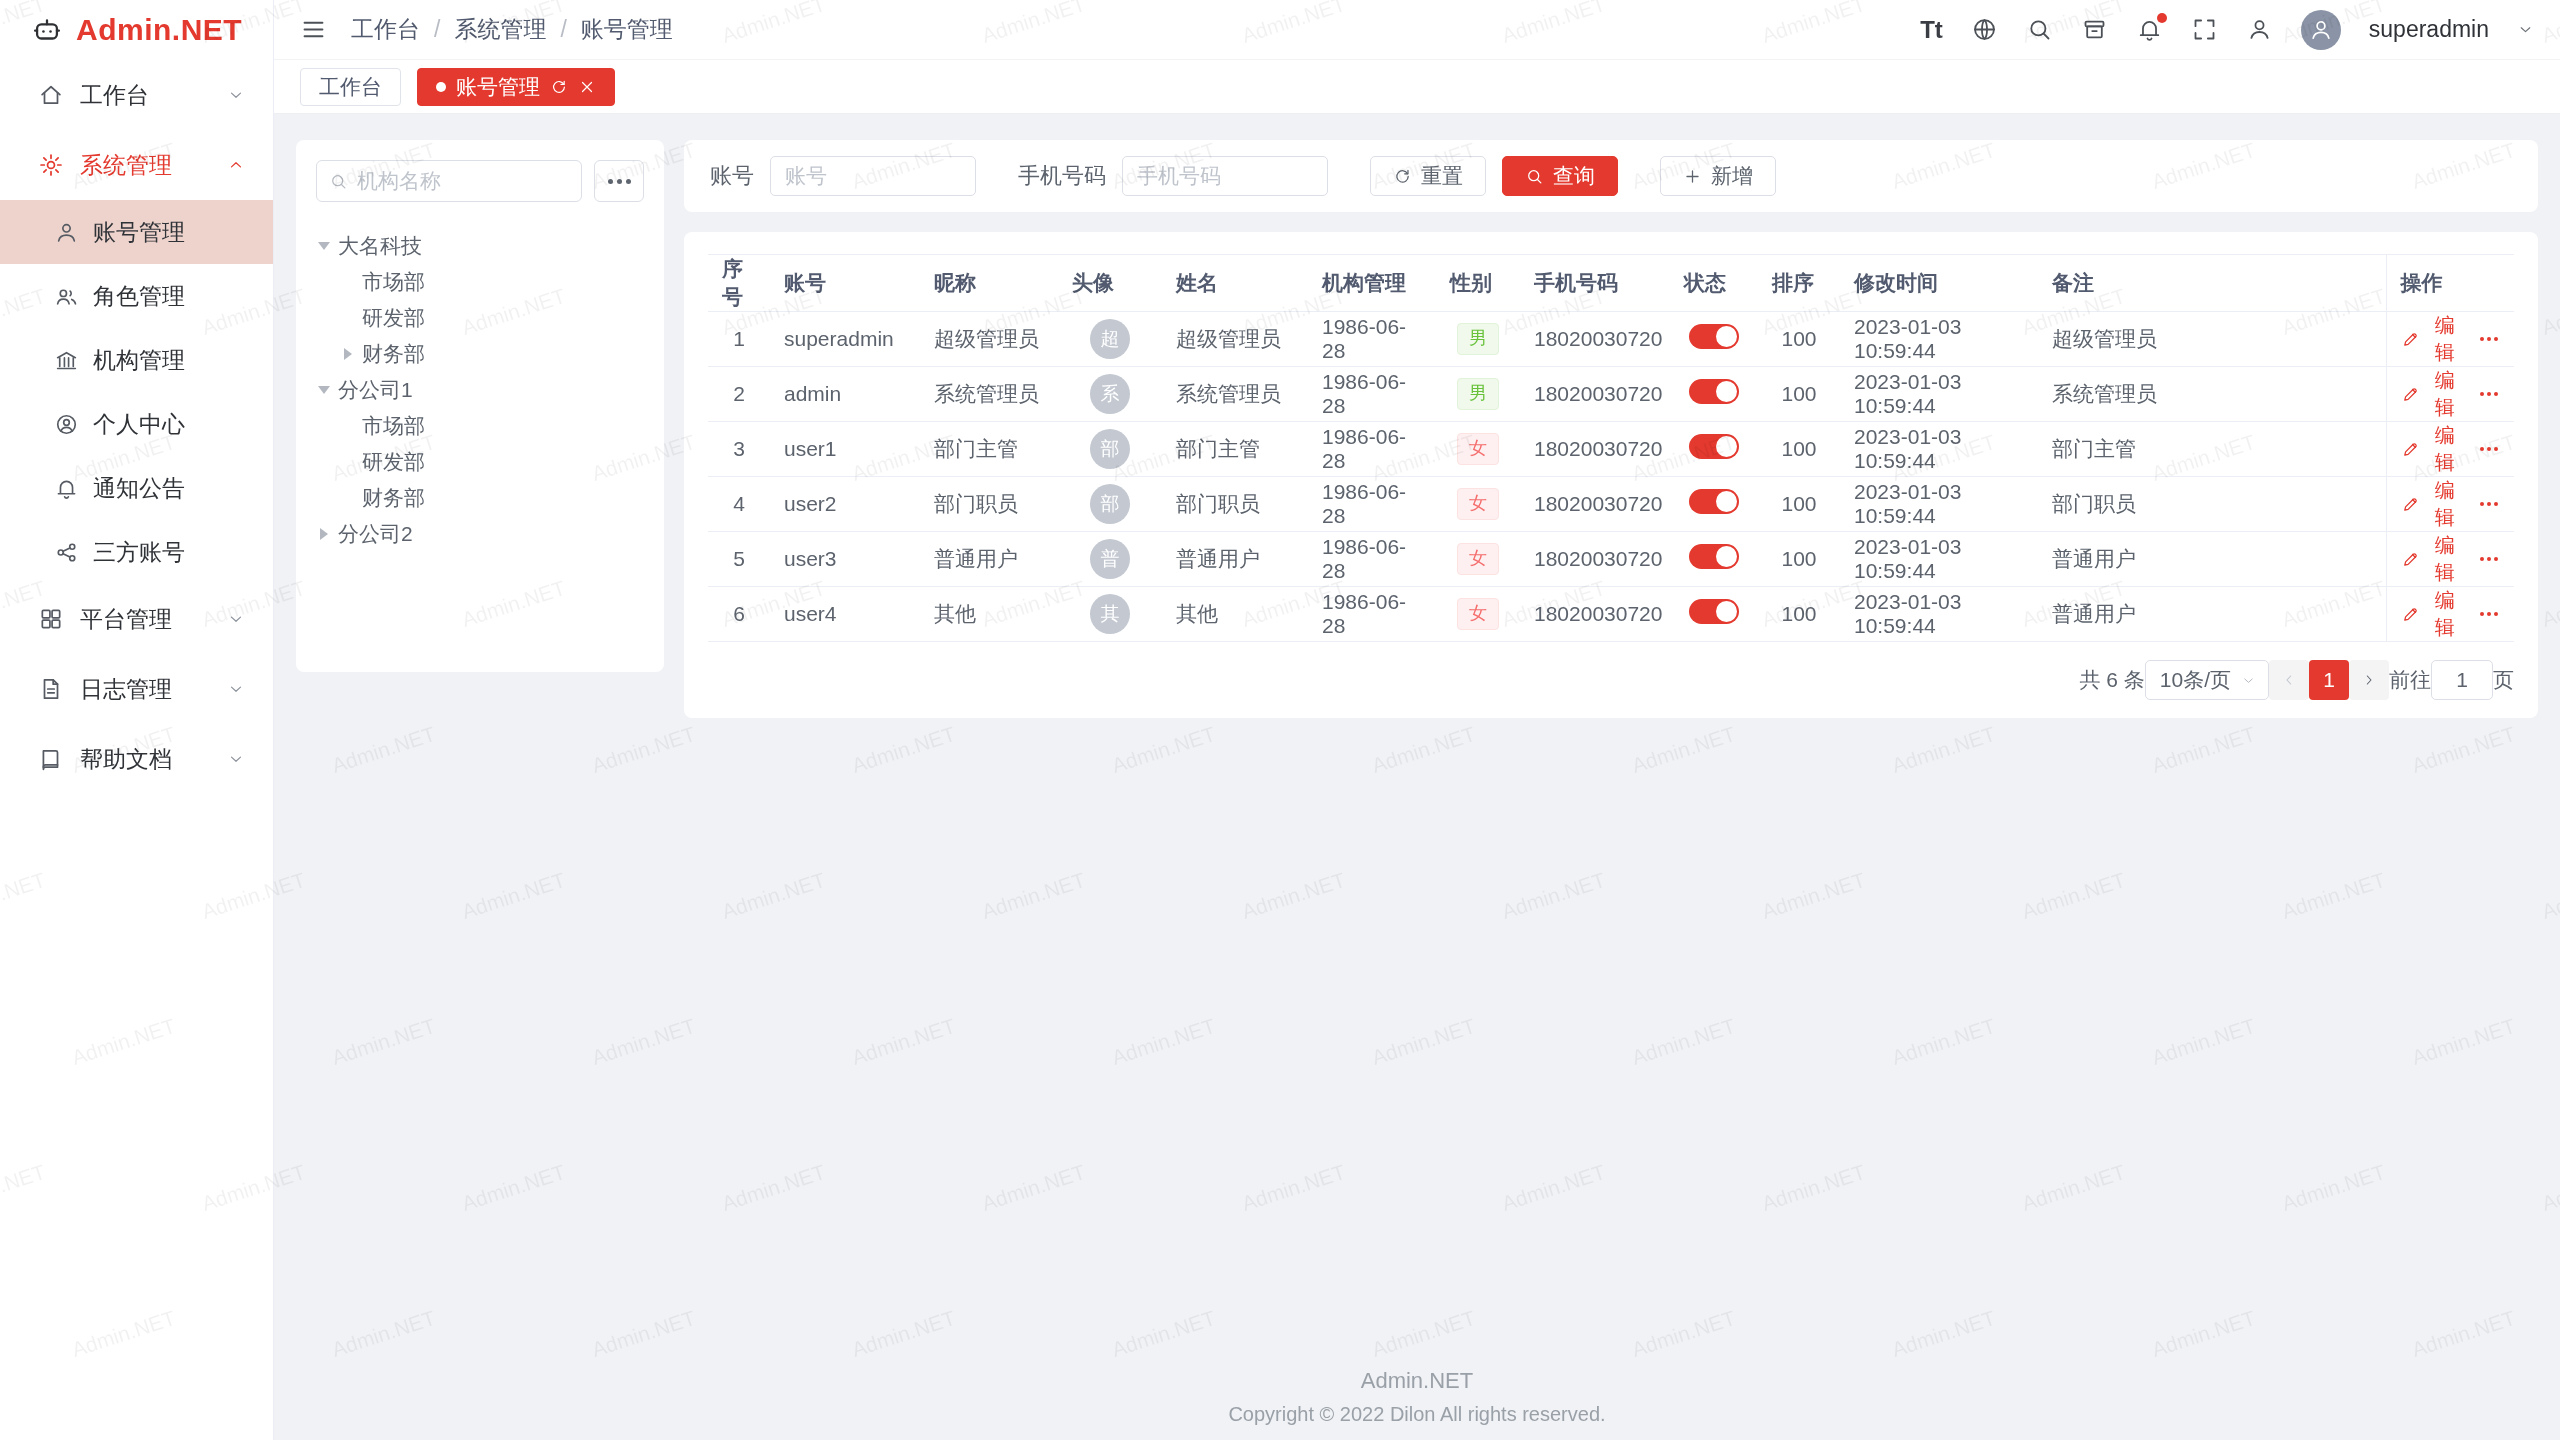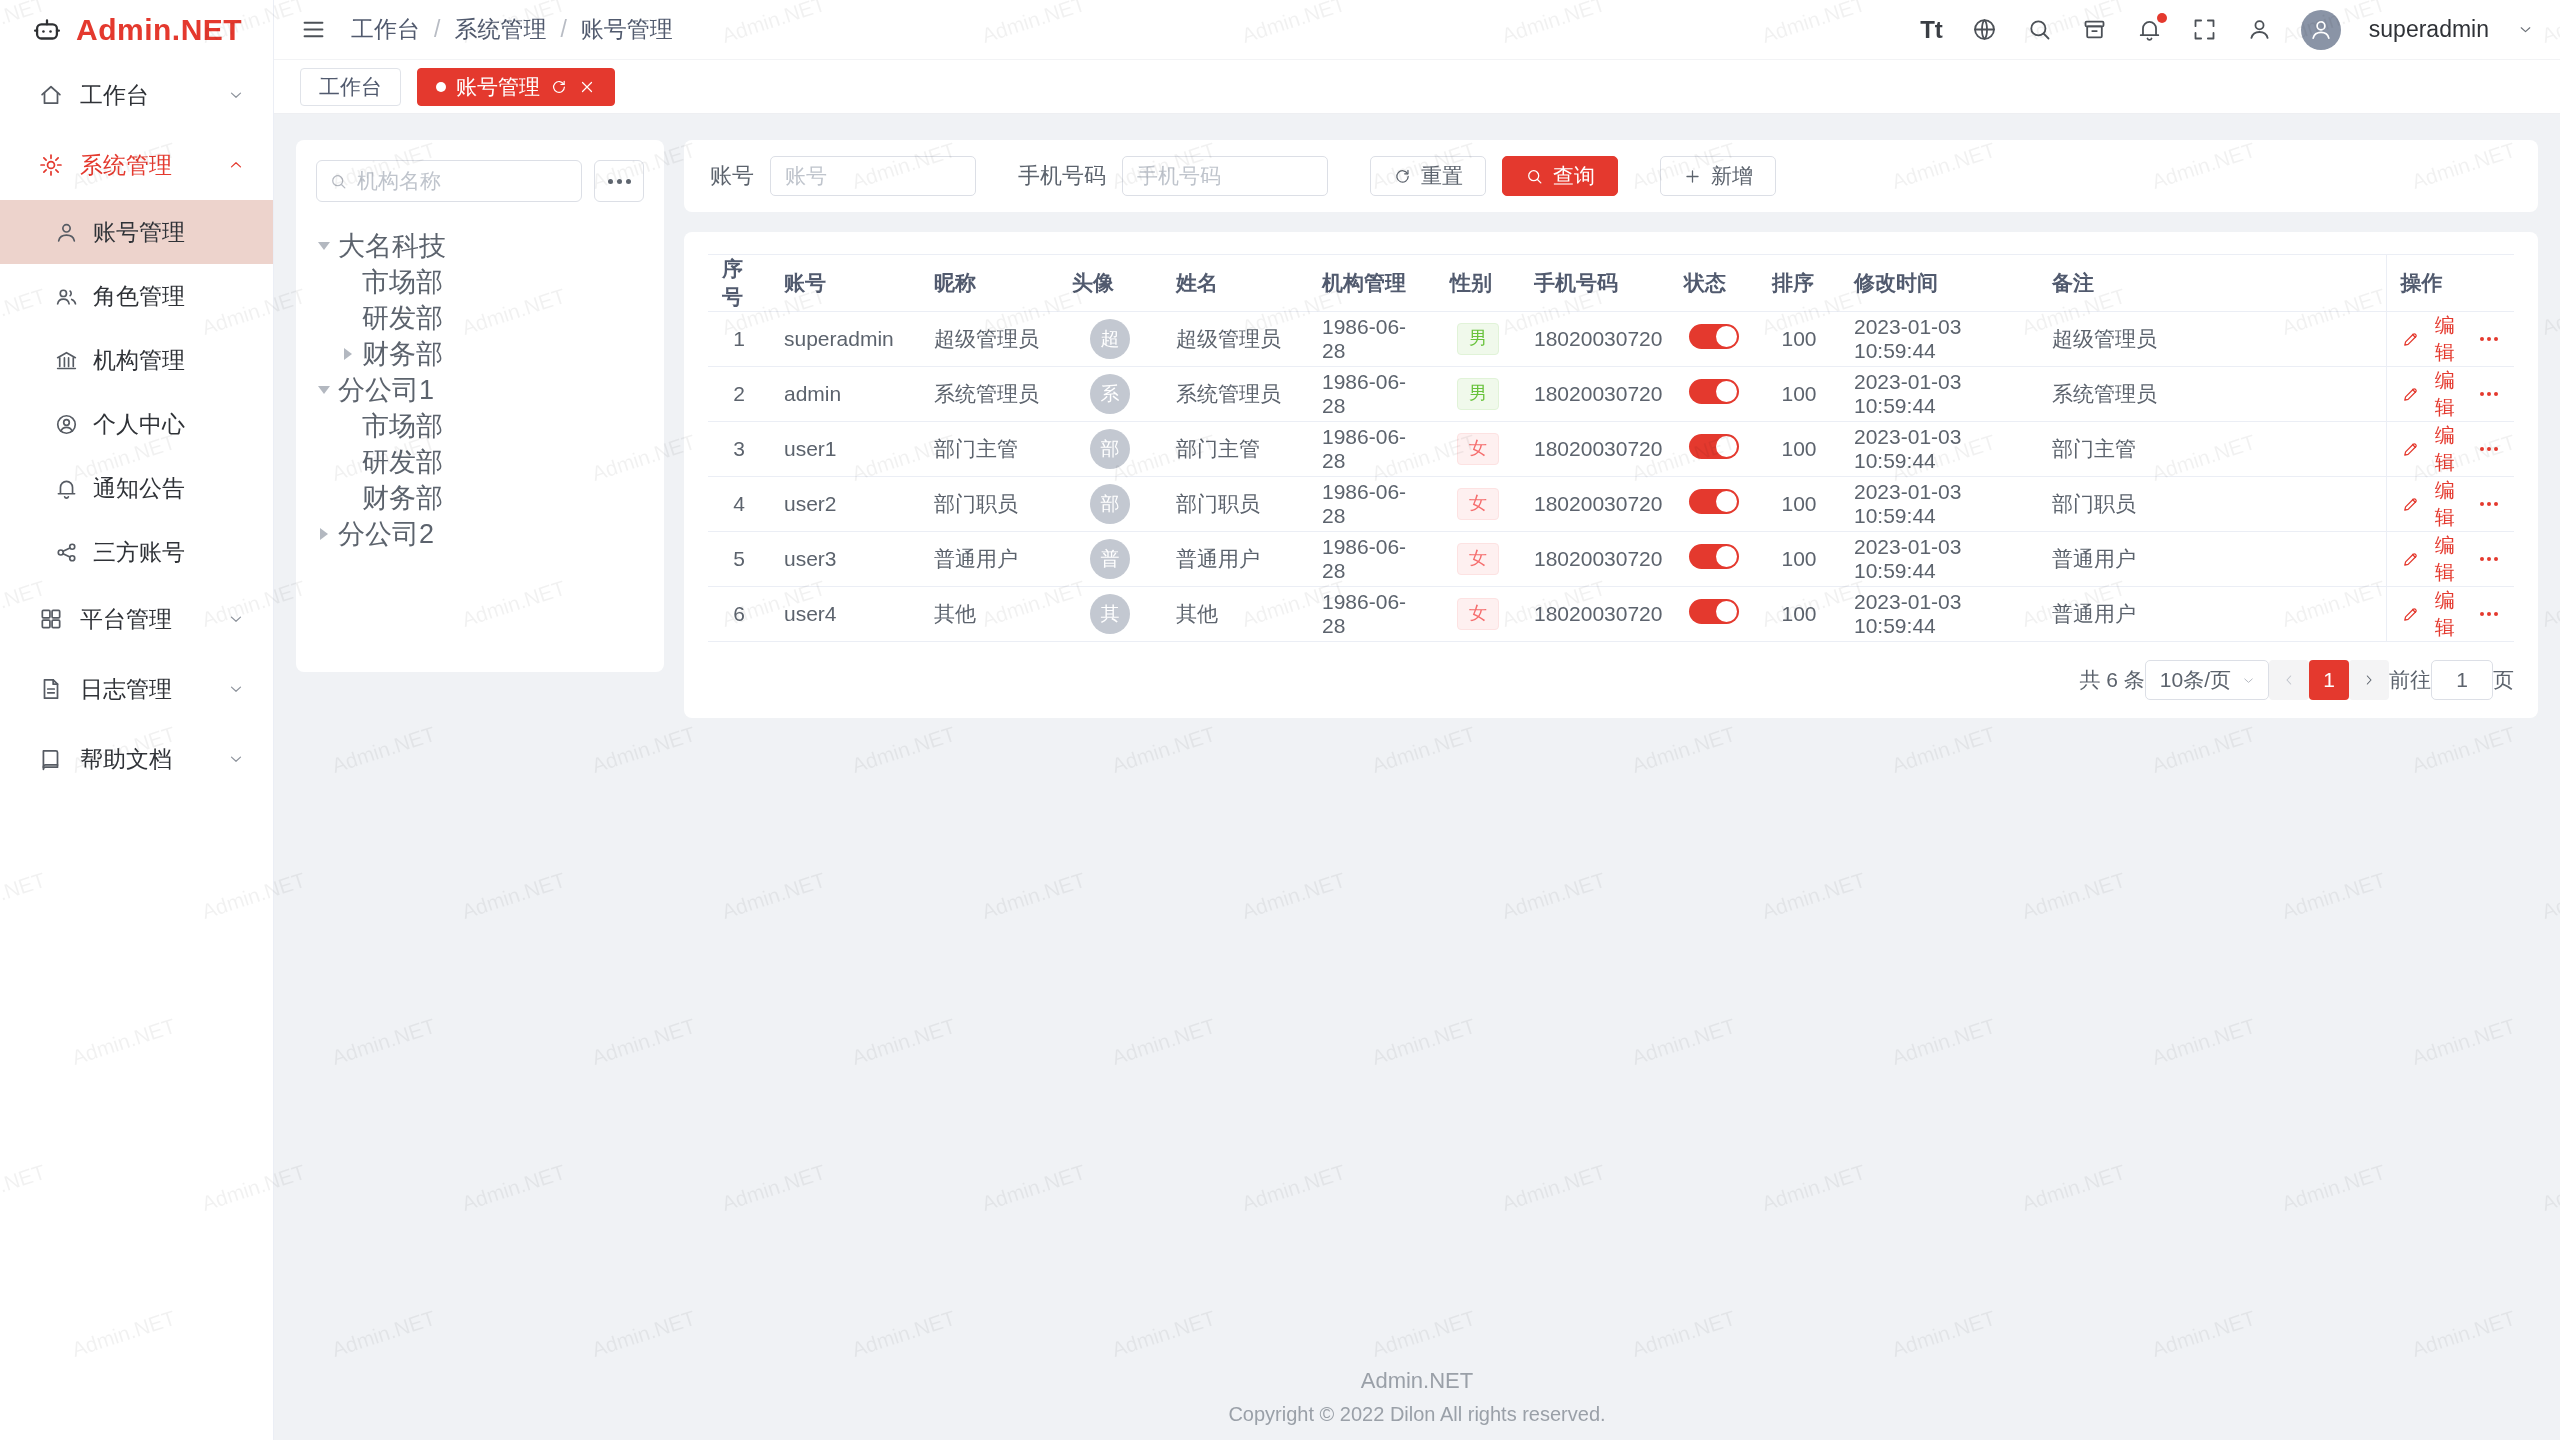--- a/index.html
+++ b/index.html
@@ -67,21 +67,21 @@
   .tree-search-row { display:flex; gap:12px; margin-bottom:26px; }
   .tree-search { flex:1; height:42px; border:1px solid #dcdfe6; border-radius:6px; background:#fff;
     display:flex; align-items:center; gap:9px; padding:0 12px; }
   .tree-search input { border:none; outline:none; width:100%; font-size:21px; color:#606266;
     font-family:inherit; background:transparent; }
   input::placeholder { color:#bfc4cc; }
   .more-btn { width:50px; height:42px; border:1px solid #dcdfe6; border-radius:6px; background:#fff;
     display:inline-flex; align-items:center; justify-content:center; cursor:pointer; }
   .dots { display:inline-flex; gap:4px; }
   .dots i { width:5px; height:5px; border-radius:50%; background:#5f6670; }
-  .tree-node { display:flex; align-items:center; gap:10px; height:36px; font-size:27px;
+  .tree-node { display:flex; align-items:center; gap:10px; height:36px; font-size:21px;
     color:#5c636d; cursor:pointer; }
   .caret { width:0; height:0; border-top:6px solid transparent; border-bottom:6px solid transparent;
     border-left:8px solid #b3b8c0; flex-shrink:0; }
   .caret.open { transform:rotate(90deg); }
   .caret.leaf { visibility:hidden; }
 
   
   .right-col { flex:1; min-width:0; display:flex; flex-direction:column; }
   .query-card { background:#fff; border-radius:8px; height:72px; display:flex; align-items:center;
     gap:16px; padding:0 26px; }

